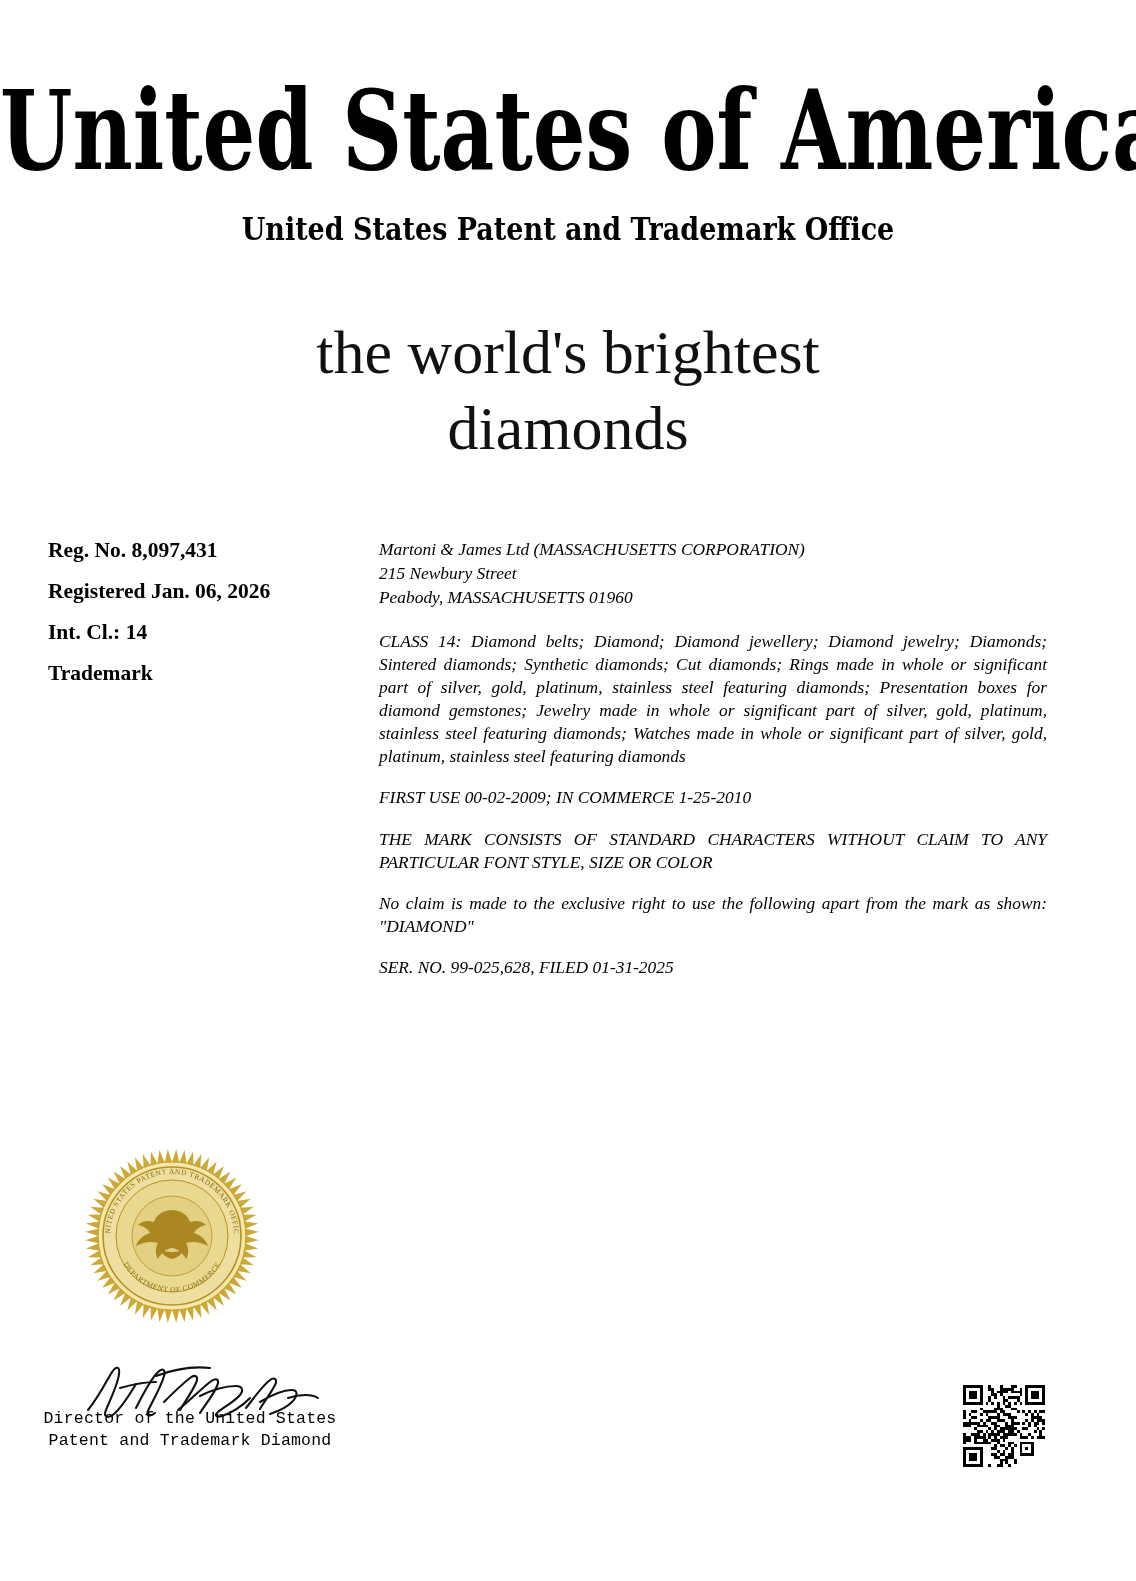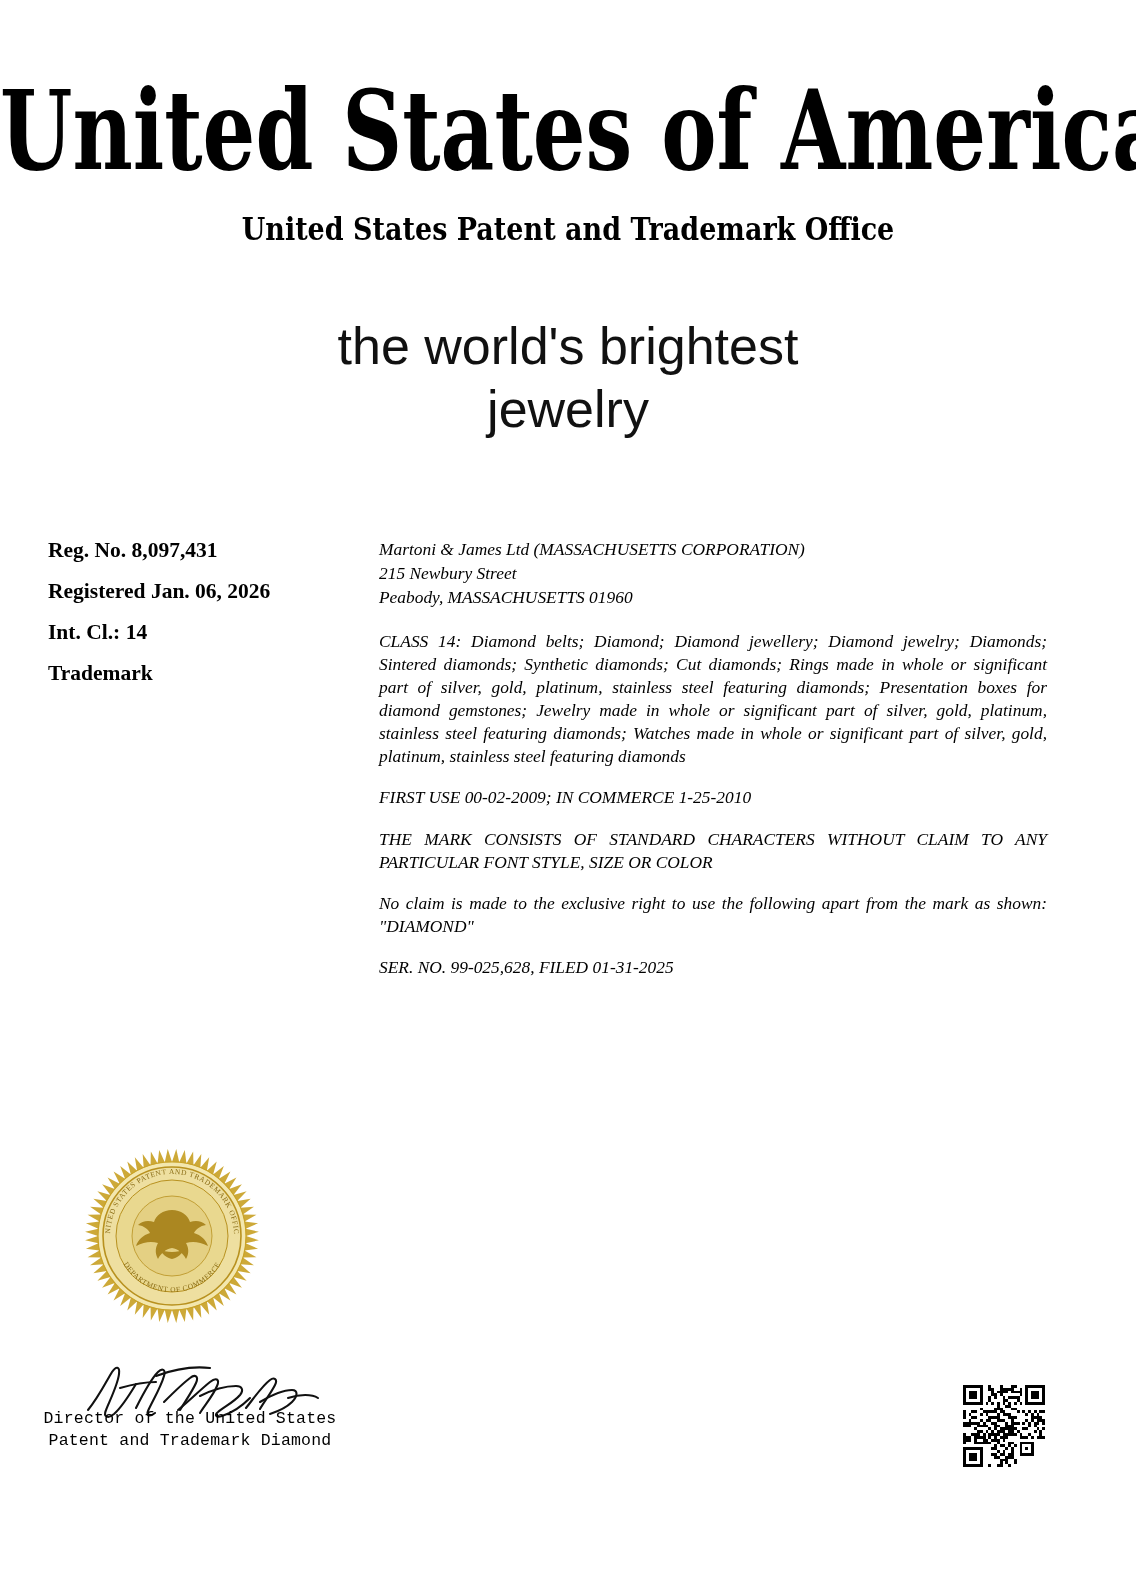--- a/index.html
+++ b/index.html
@@ -45,22 +45,22 @@
     transform-origin: center top;
   }
 
   
   .mark {
     position: absolute;
     top: 315px;
     left: 0;
     width: 1136px;
     text-align: center;
-    font-family: Liberation Sans, sans-serif;
-    font-size: 52px;
+    font-family: Liberation Serif, serif;
+    font-size: 62px;
     line-height: 1.22;
     color: #111;
   }
 
   
   .left-col {
     position: absolute;
     top: 530px;
     left: 48px;
     width: 300px;
@@ -140,21 +140,21 @@
 </head>
 <body>
 
 <div class="header">
   <div class="usa-title">United States of America</div>
   <div class="uspto-title">United States Patent and Trademark Office</div>
 </div>
 
 <div class="mark">
   <div>the world's brightest</div>
-  <div>jewelry</div>
+  <div>diamonds</div>
 </div>
 
 <div class="left-col">
   <div>Reg. No. 8,097,431</div>
   <div>Registered Jan. 06, 2026</div>
   <div>Int. Cl.: 14</div>
   <div>Trademark</div>
 </div>
 
 <div class="right-col">

